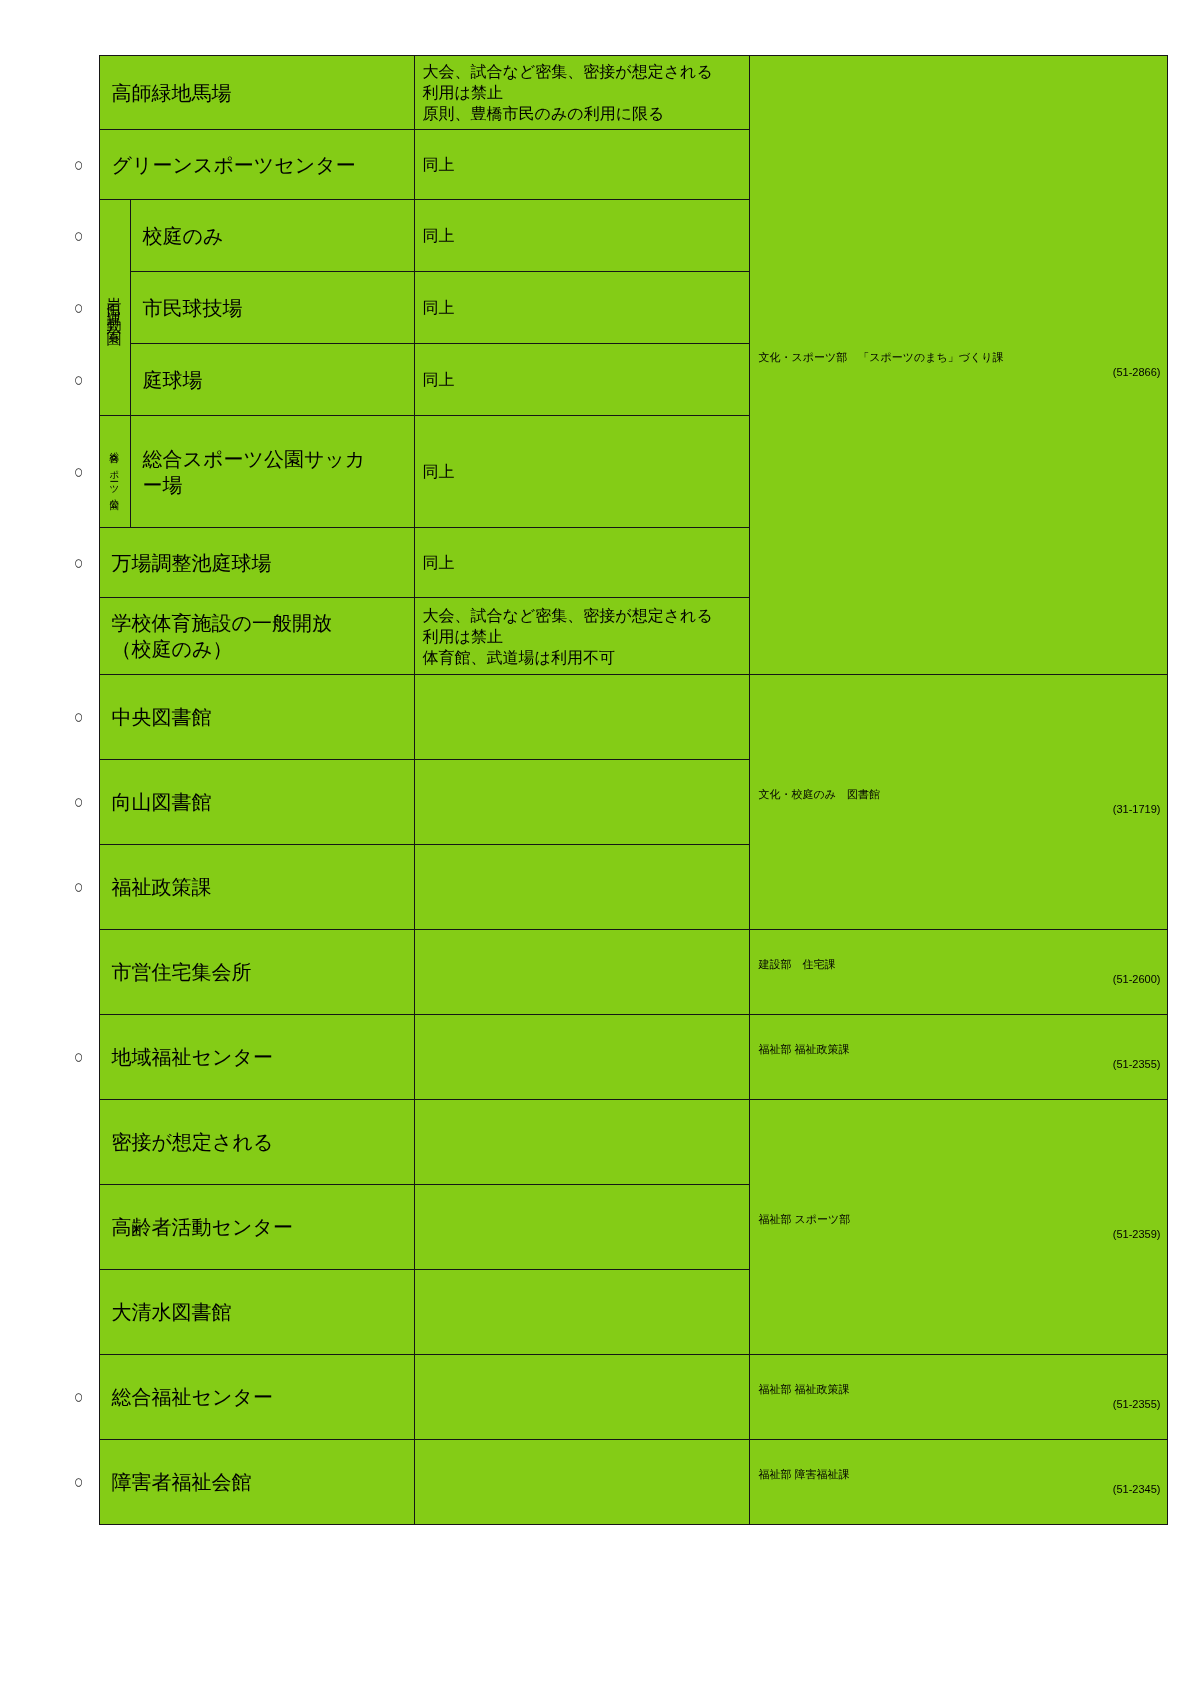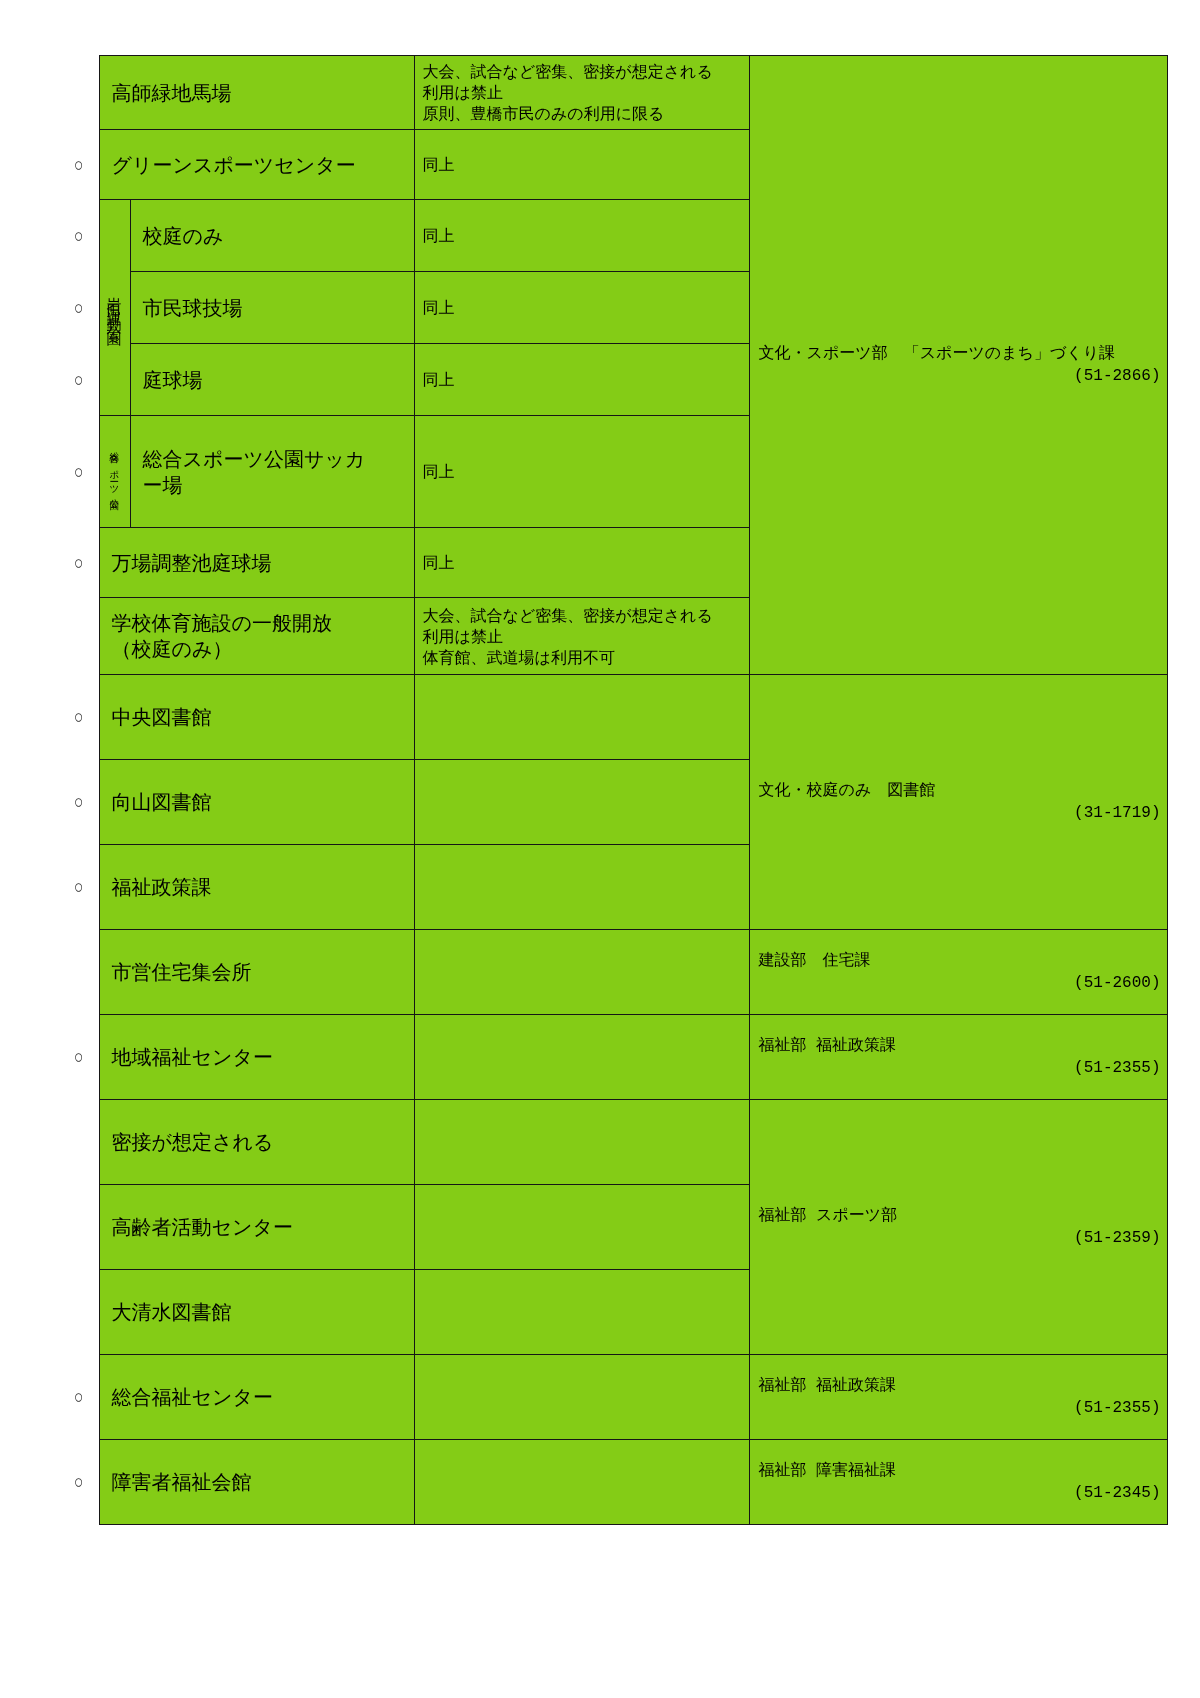--- a/index.html
+++ b/index.html
@@ -36,21 +36,21 @@
   .marker {
     display: inline-block;
     font-size: 19px;
     line-height: 1;
     color: #2e2e2e;
     transform: scale(0.82, 1);
   }
   td.name-cell { padding: 4px 52px 4px 12px; font-size: 20px; line-height: 1.3; }
   td.name-cell.sub { padding-right: 30px; }
   td.notes-cell { padding: 5px 8px; font-size: 16px; line-height: 1.32; }
-  td.dept-cell  { padding: 5px 6px 5px 9px; font-size: 16px; line-height: 1.38; font-family: Liberation Mono, monospace; }
+  td.dept-cell  { padding: 5px 6px 5px 9px; font-size: 11px; line-height: 1.38; }
   .dept-phone { padding-left: 10px; text-align: right; }
   td.group-cell { text-align: center; vertical-align: middle; padding: 2px 1px; }
   .vlabel {
     display: inline-block;
     writing-mode: vertical-rl;
     text-orientation: mixed;
     line-height: 1;
   }
   .vlabel.iwata { font-size: 15px; letter-spacing: 7px; }
   .vlabel.sogo  { font-size: 9.5px; letter-spacing: 2.5px; }

